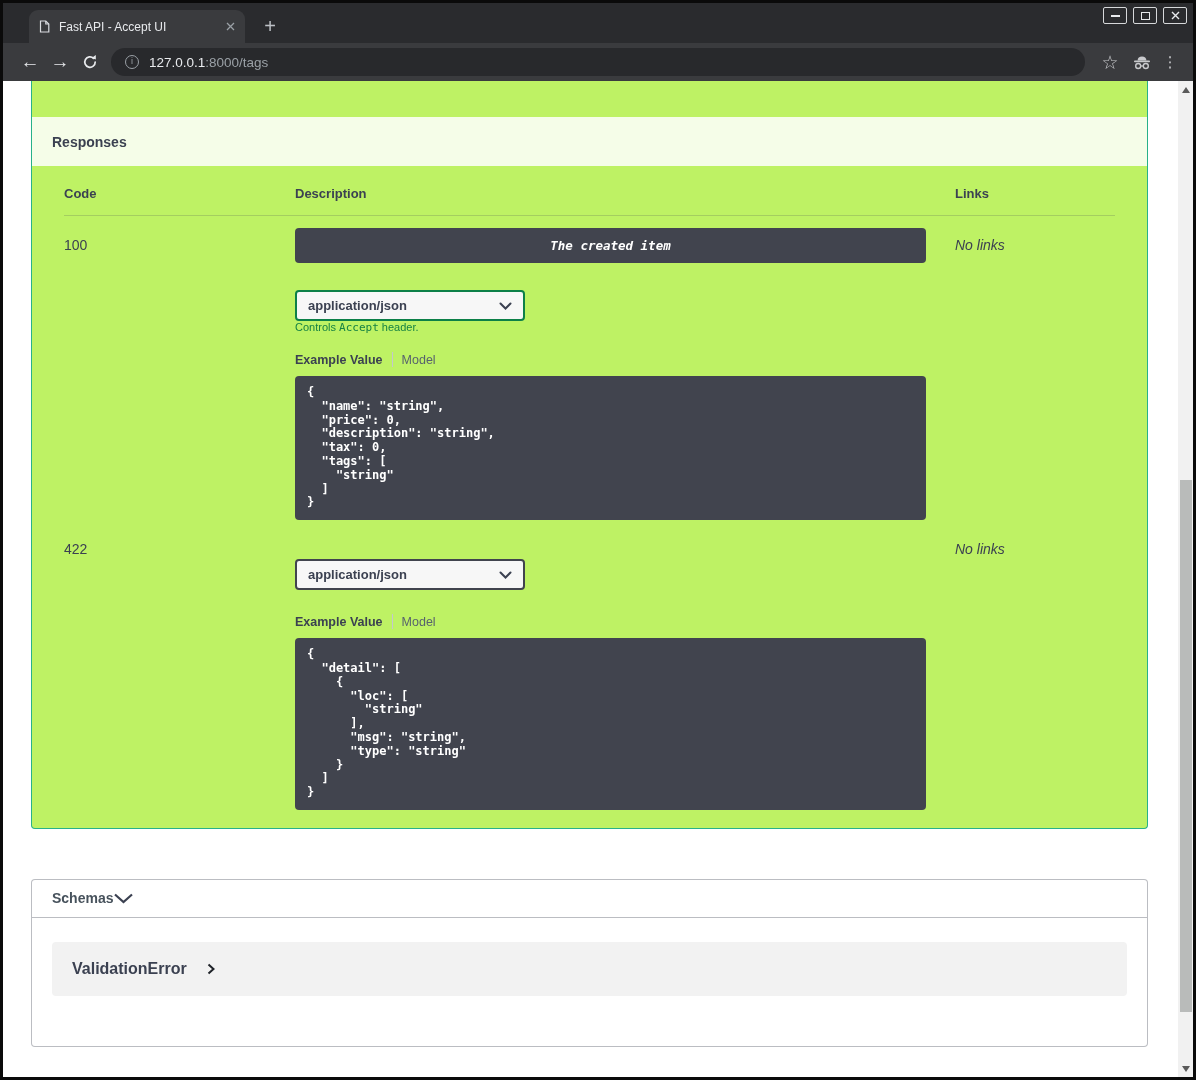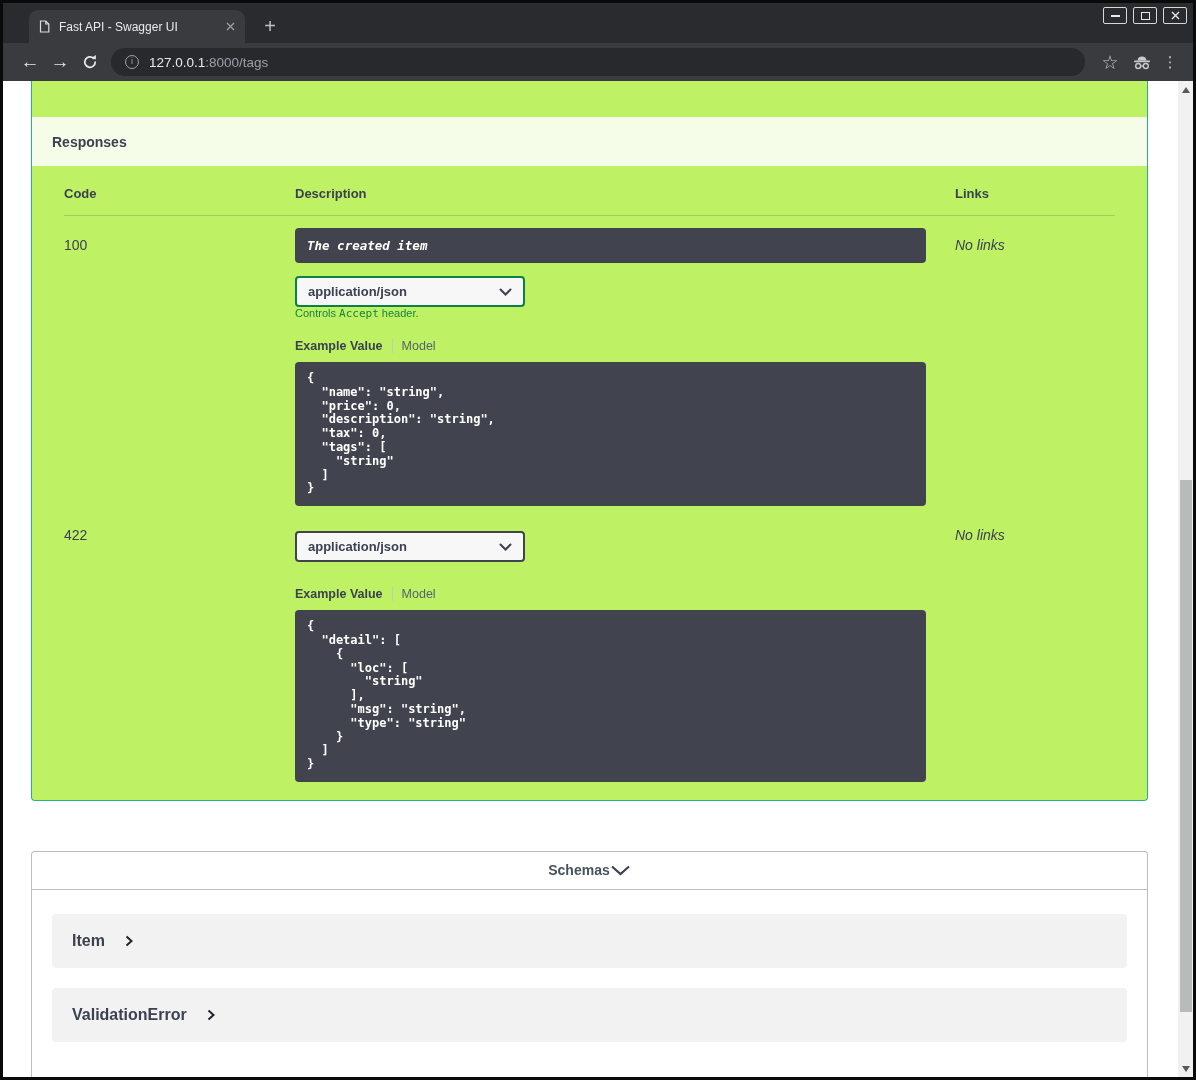--- a/index.html
+++ b/index.html
@@ -41,38 +41,38 @@
   .responses-header { height:49px; background:rgba(255,255,255,.85); display:flex; align-items:center; padding:0 20px; }
   .responses-title { font-size:14px; font-weight:bold; color:#3b4151; }
   .responses-table { padding:14px 32px 18px; }
   .rt-head { display:grid; grid-template-columns:231px 660px 1fr; padding:6px 0 14px;
              border-bottom:1px solid rgba(59,65,81,.2); }
   .rt-head span { font-size:13px; font-weight:bold; color:#3b4151; }
   .rt-row { display:grid; grid-template-columns:231px 660px 1fr; padding-top:12px; }
   .rt-code { font-size:14px; padding-top:9px; }
   .rt-links { font-size:14px; font-style:italic; padding-top:9px; }
   .desc-box { width:631px; background:#41444e; border-radius:4px; padding:10px 12px; color:#fff;
-              font-family:"DejaVu Sans Mono", monospace; font-size:12.5px; font-style:italic; font-weight:bold; }
-  .media-select { margin-top:13px; width:230px; height:31px; background:#f7f7f7; border:2px solid #41444e;
+              font-family:"DejaVu Sans Mono", monospace; font-size:12.5px; font-style:italic; font-weight:bold;text-align:center; }
+  .media-select { margin-top:27px; width:230px; height:31px; background:#f7f7f7; border:2px solid #41444e;
                   border-radius:4px; display:flex; align-items:center; justify-content:space-between; padding:0 11px; }
   .media-select span { font-size:13px; font-weight:bold; color:#3b4151; }
   .media-select.accept { border-color:#0d8048; }
   .accept-note { margin-top:0; font-size:11px; color:#168243; }
   .accept-note code { font-family:"DejaVu Sans Mono", monospace; font-size:11px; }
   .mtabs { margin-top:18px; display:flex; align-items:center; }
   .row-422 .mtabs { margin-top:24px; }
   .tab-example { font-size:12.5px; font-weight:bold; color:#3b4151; }
   .tab-divider { width:1px; height:15px; background:#c3c8cc; margin:0 9px; }
   .tab-model { font-size:12.5px; color:#57626d; }
   .code-block { margin-top:9px; width:631px; background:#41444e; border-radius:4px; padding:10px 12px; color:#fff;
                 font-family:"DejaVu Sans Mono", monospace; font-size:12px; line-height:13.8px; font-weight:bold;
                 white-space:pre; }
 
   .schemas { margin:50px 0 0 28px; width:1117px; background:#fff; border:1px solid rgba(59,65,81,.35); border-radius:4px; }
-  .schemas-header { height:38px; display:flex; align-items:center; justify-content:center; padding:0 20px;
+  .schemas-header { height:38px; display:flex; align-items:center; justify-content:flex-start; padding:0 20px;
                     border-bottom:1px solid rgba(59,65,81,.35); }
   .schemas-title { font-size:14px; font-weight:bold; color:#47525c; }
   .schemas-body { padding:24px 20px 30px; }
   .model-row { height:54px; background:#f2f2f2; border-radius:4px; display:flex; align-items:center;
                padding:0 20px; margin-bottom:20px; }
   .model-name { font-size:16px; font-weight:bold; color:#3b4151; }
   .model-chevron { margin-left:20px; display:flex; align-items:center; }
 
   
   .scrollbar { position:absolute; top:0; right:0; width:15px; height:100%; background:#f1f1f1; }
@@ -90,21 +90,21 @@
 <div class="window">
 
   <div class="tabstrip">
     <div class="tab">
       <span class="icon-btn">
         <svg width="11" height="13" viewBox="0 0 11 13">
             <path d="M1.5 1 H6.8 L9.8 4 V12 H1.5 Z" fill="none" stroke="#dadce0" stroke-width="1.2"></path>
             <path d="M6.8 1 V4 H9.8" fill="none" stroke="#dadce0" stroke-width="1.2"></path>
           </svg>
       </span>
-      <span class="tab-title">Fast API - Swagger UI</span>
+      <span class="tab-title">Fast API - Accept UI</span>
       <span class="icon-btn">
         <svg width="9" height="9" viewBox="0 0 9 9">
             <path d="M1 1 L8 8 M8 1 L1 8" stroke="#9aa0a6" stroke-width="1.3"></path>
           </svg>
       </span>
     </div>
     <div class="newtab">
         <span>+</span>
       </div>
     <div class="win-controls">
@@ -225,28 +225,20 @@
 
     <div class="schemas">
       <div class="schemas-header">
         <span class="schemas-title">Schemas</span>
         <svg width="21" height="11" viewBox="0 0 21 11">
             <path d="M2 1.5 L10.5 9 L19 1.5" fill="none" stroke="#3b4151" stroke-width="2.2"></path>
           </svg>
       </div>
       <div class="schemas-body">
         <div class="model-row">
-          <span class="model-name">Item</span>
-          <span class="model-chevron">
-            <svg width="8" height="12" viewBox="0 0 8 12">
-                <path d="M1.5 1.5 L6.5 6 L1.5 10.5" fill="none" stroke="#1f2329" stroke-width="2"></path>
-              </svg>
-          </span>
-        </div>
-        <div class="model-row">
           <span class="model-name">ValidationError</span>
           <span class="model-chevron">
             <svg width="8" height="12" viewBox="0 0 8 12">
                 <path d="M1.5 1.5 L6.5 6 L1.5 10.5" fill="none" stroke="#1f2329" stroke-width="2"></path>
               </svg>
           </span>
         </div>
       </div>
     </div>
 

